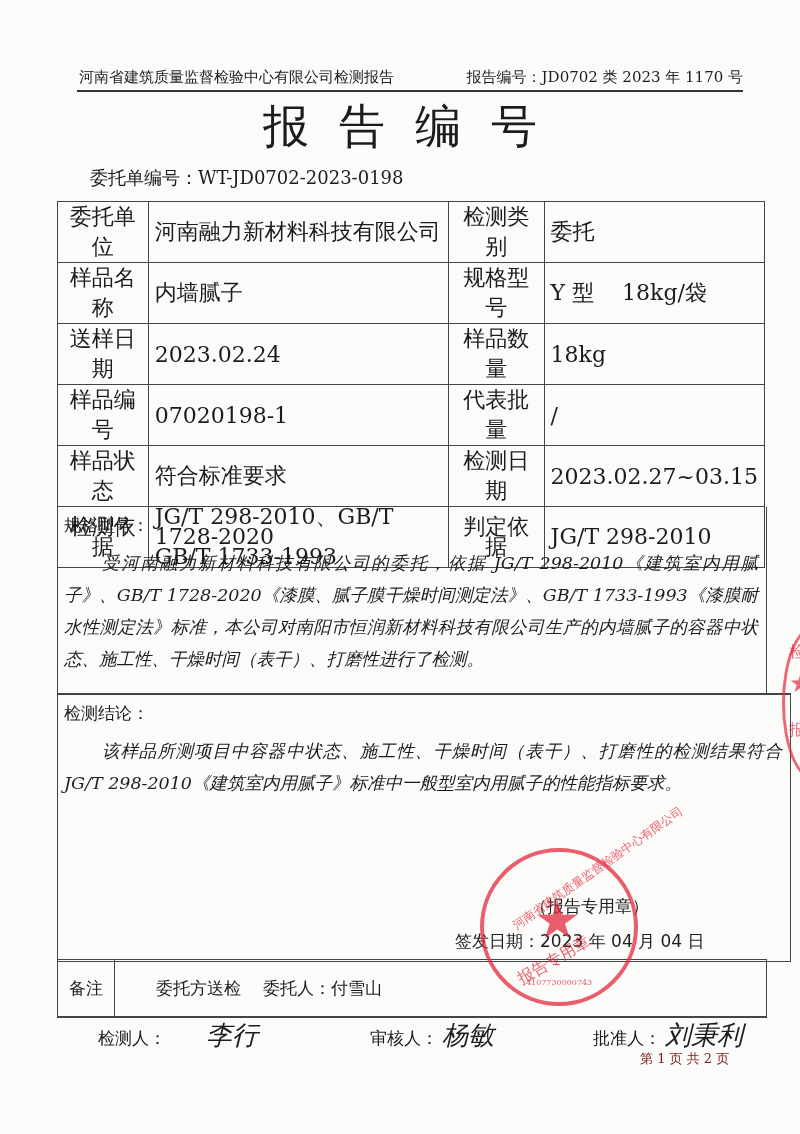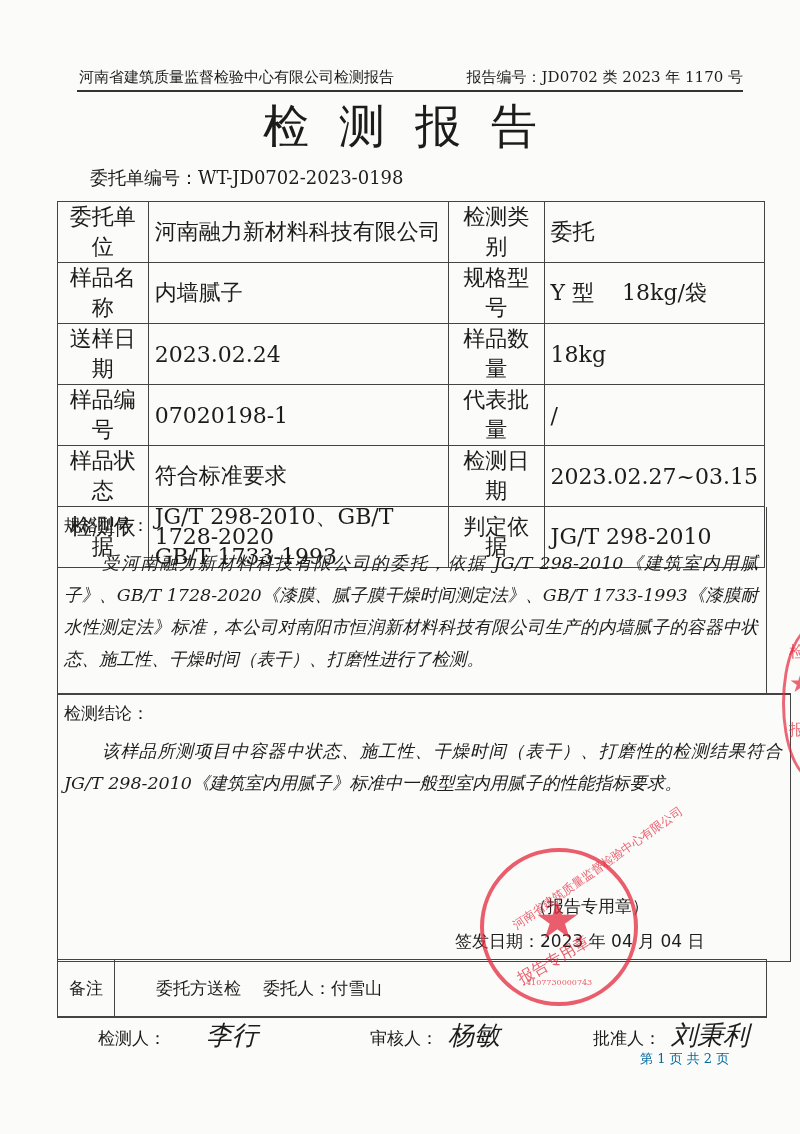--- a/index.html
+++ b/index.html
@@ -51,22 +51,22 @@
     border: 1px solid #444; border-bottom: 2px solid #444; font-size: 17px;
   }
   .remark-label {
     position: absolute; left: 0; top: 0; width: 56px; height: 56px; border-right: 1px solid #444;
     text-align: center; line-height: 56px; font-family: "DejaVu Sans", sans-serif;
   }
   .remark-text { position: absolute; left: 78px; top: 17px; font-family: Liberation Mono, monospace; margin-left: 20px; }
   .remark-person { position: absolute; left: 205px; top: 17px; font-family: "DejaVu Sans", sans-serif; }
   .sig-row { position: absolute; top: 1018px; left: 0; width: 800px; font-size: 17px; font-family: "DejaVu Sans", sans-serif; }
   .sig { position: absolute; }
-  .sig .hand { font-family: "DejaVu Serif", serif; font-style: italic; font-size: 26px; margin-left: 10px; }
-  .page-no { position: absolute; left: 640px; top: 1050px; font-size: 13px; color: #0369a1; }
+  .sig .hand { font-family: "DejaVu Serif", serif; font-style: italic; font-size: 26px; margin-left: 4px; }
+  .page-no { position: absolute; left: 640px; top: 1050px; font-size: 13px; color: #7f1d1d; }
   .stamp {
     position: absolute; left: 480px; top: 848px; width: 150px; height: 150px;
     border: 4px solid rgba(228,40,60,0.75); border-radius: 50%;
     color: rgba(228,40,60,0.75); pointer-events: none;
   }
   .stamp .star { position: absolute; left: 50px; top: 42px; font-size: 52px; line-height: 52px; }
   .stamp .ring { position: absolute; left: 12px; top: 8px; font-size: 12px; transform: rotate(-35deg); white-space: nowrap; }
   .stamp .inner { position: absolute; left: 30px; top: 98px; font-size: 16px; transform: rotate(-30deg); }
   .stamp .code { position: absolute; left: 42px; top: 126px; font-size: 8px; }
   .side-stamp {
@@ -77,21 +77,21 @@
   .side-stamp span { position: absolute; left: 4px; }
 </style>
 </head>
 <body>
 
 <div class="header-bar">
   <span class="header-left">河南省建筑质量监督检验中心有限公司检测报告</span>
   <span class="header-right">报告编号：JD0702 类 2023 年  1170  号</span>
 </div>
 
-<div class="title">检测报告</div>
+<div class="title">报告编号</div>
 <div class="order-no">委托单编号：WT-JD0702-2023-0198</div>
 
 <table class="info">
   <tbody>
       <tr>
     <td class="lbl">委托单位</td>
     <td class="val1">河南融力新材料科技有限公司</td>
     <td class="lbl2">检测类别</td>
     <td>委托</td>
   </tr>

